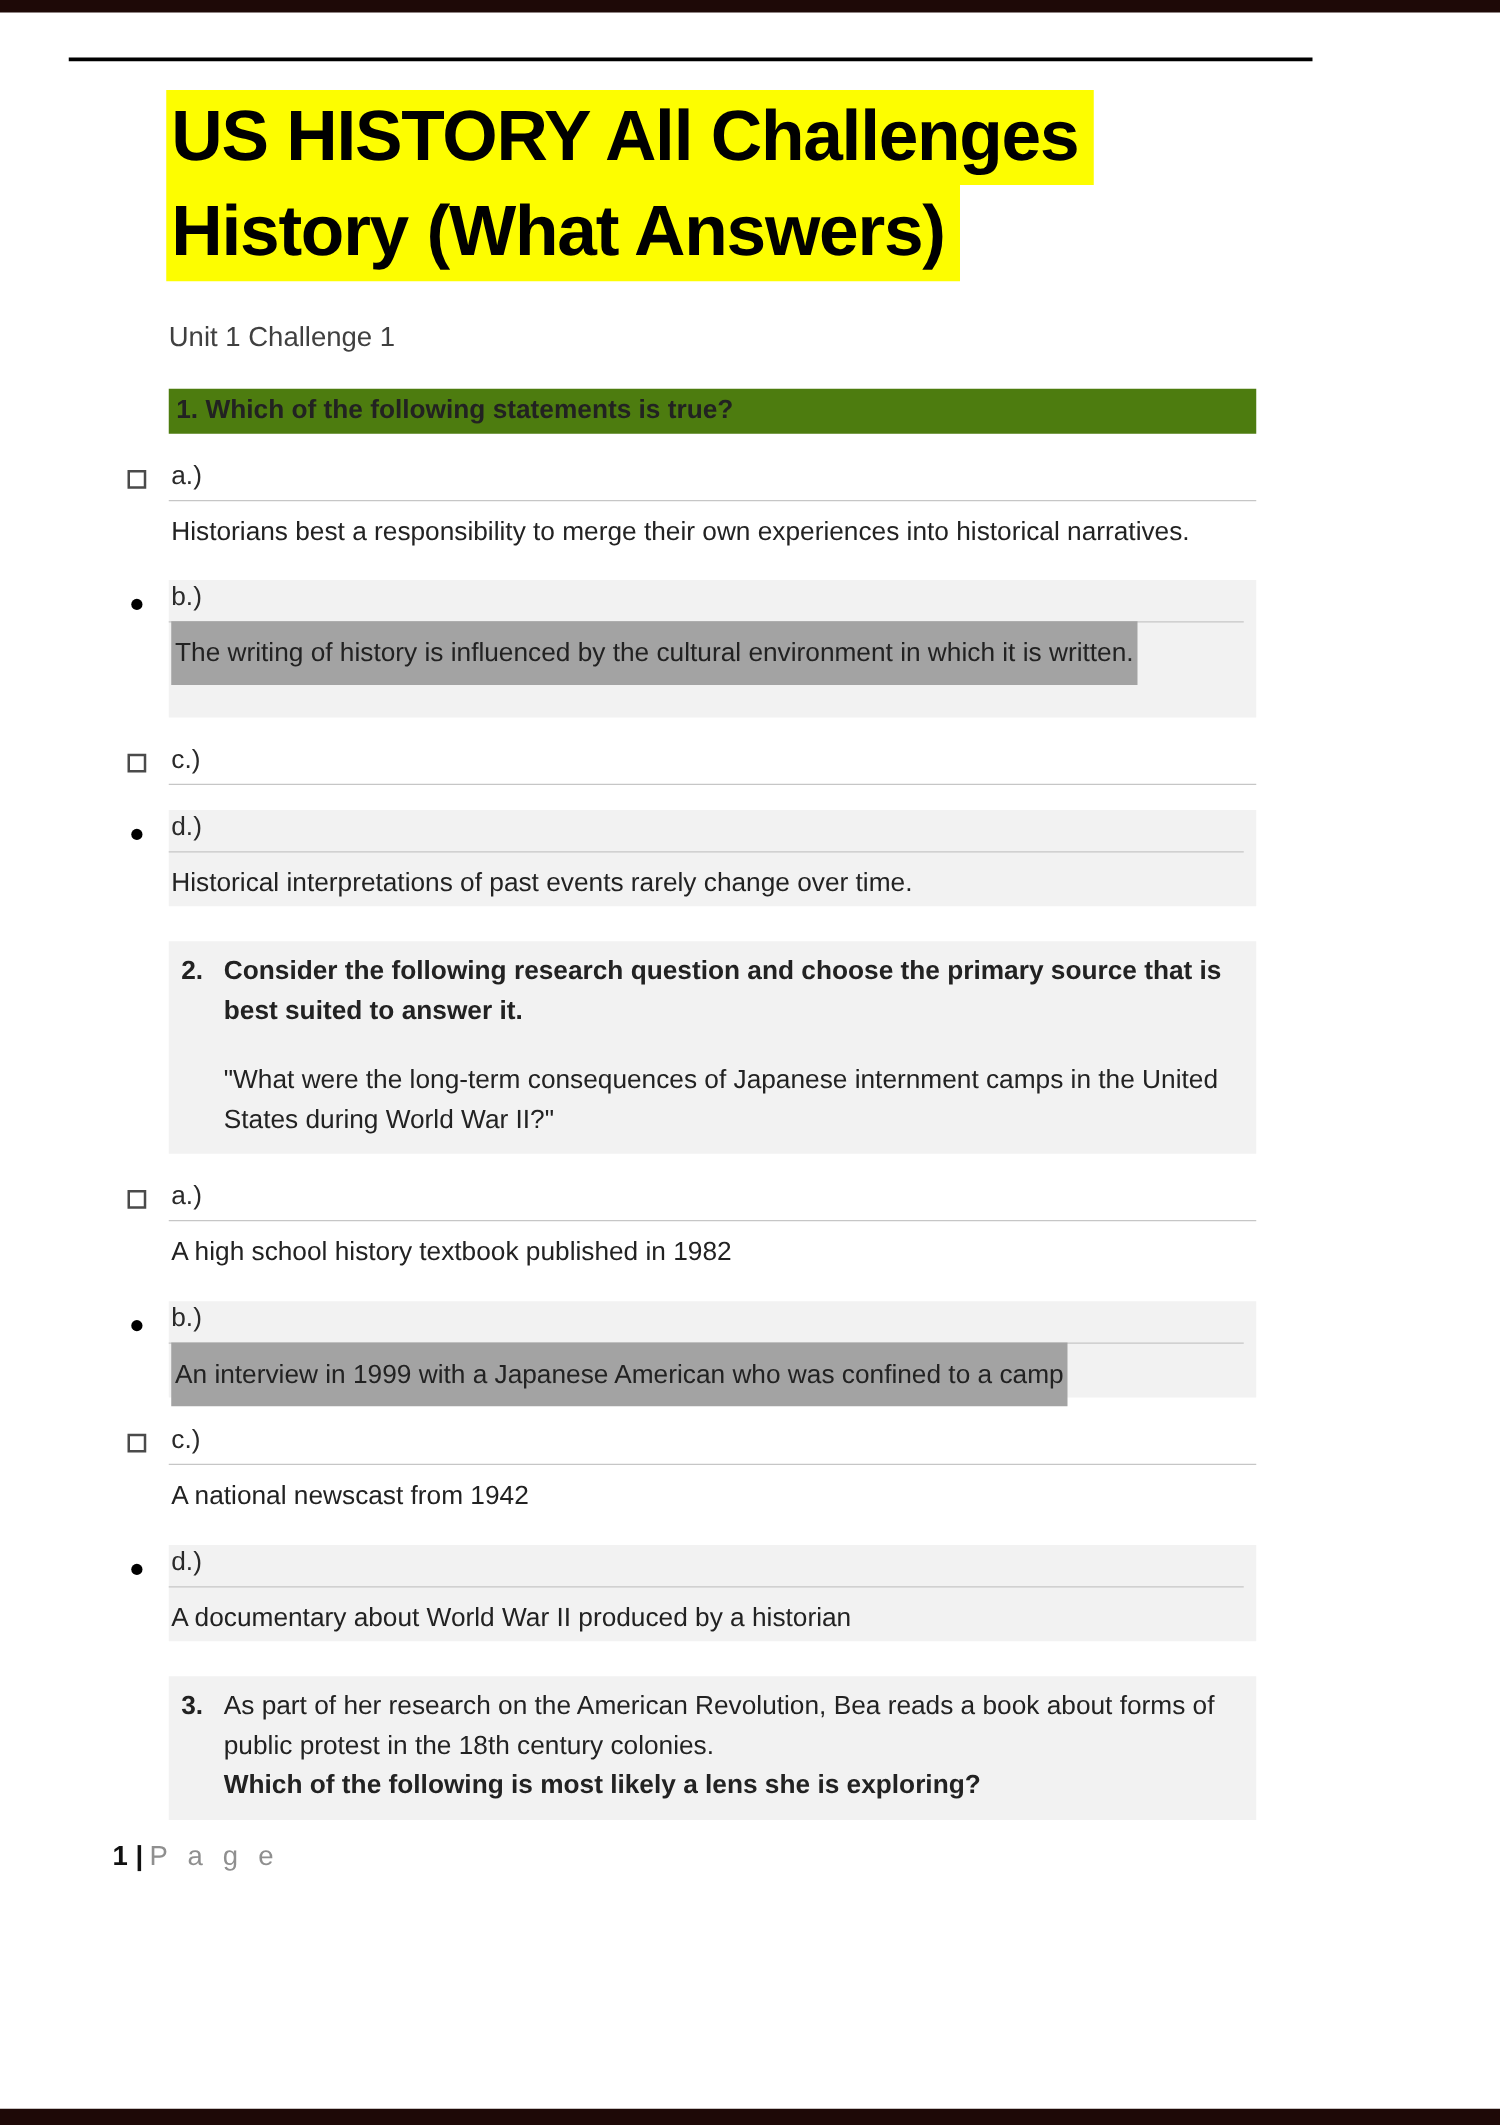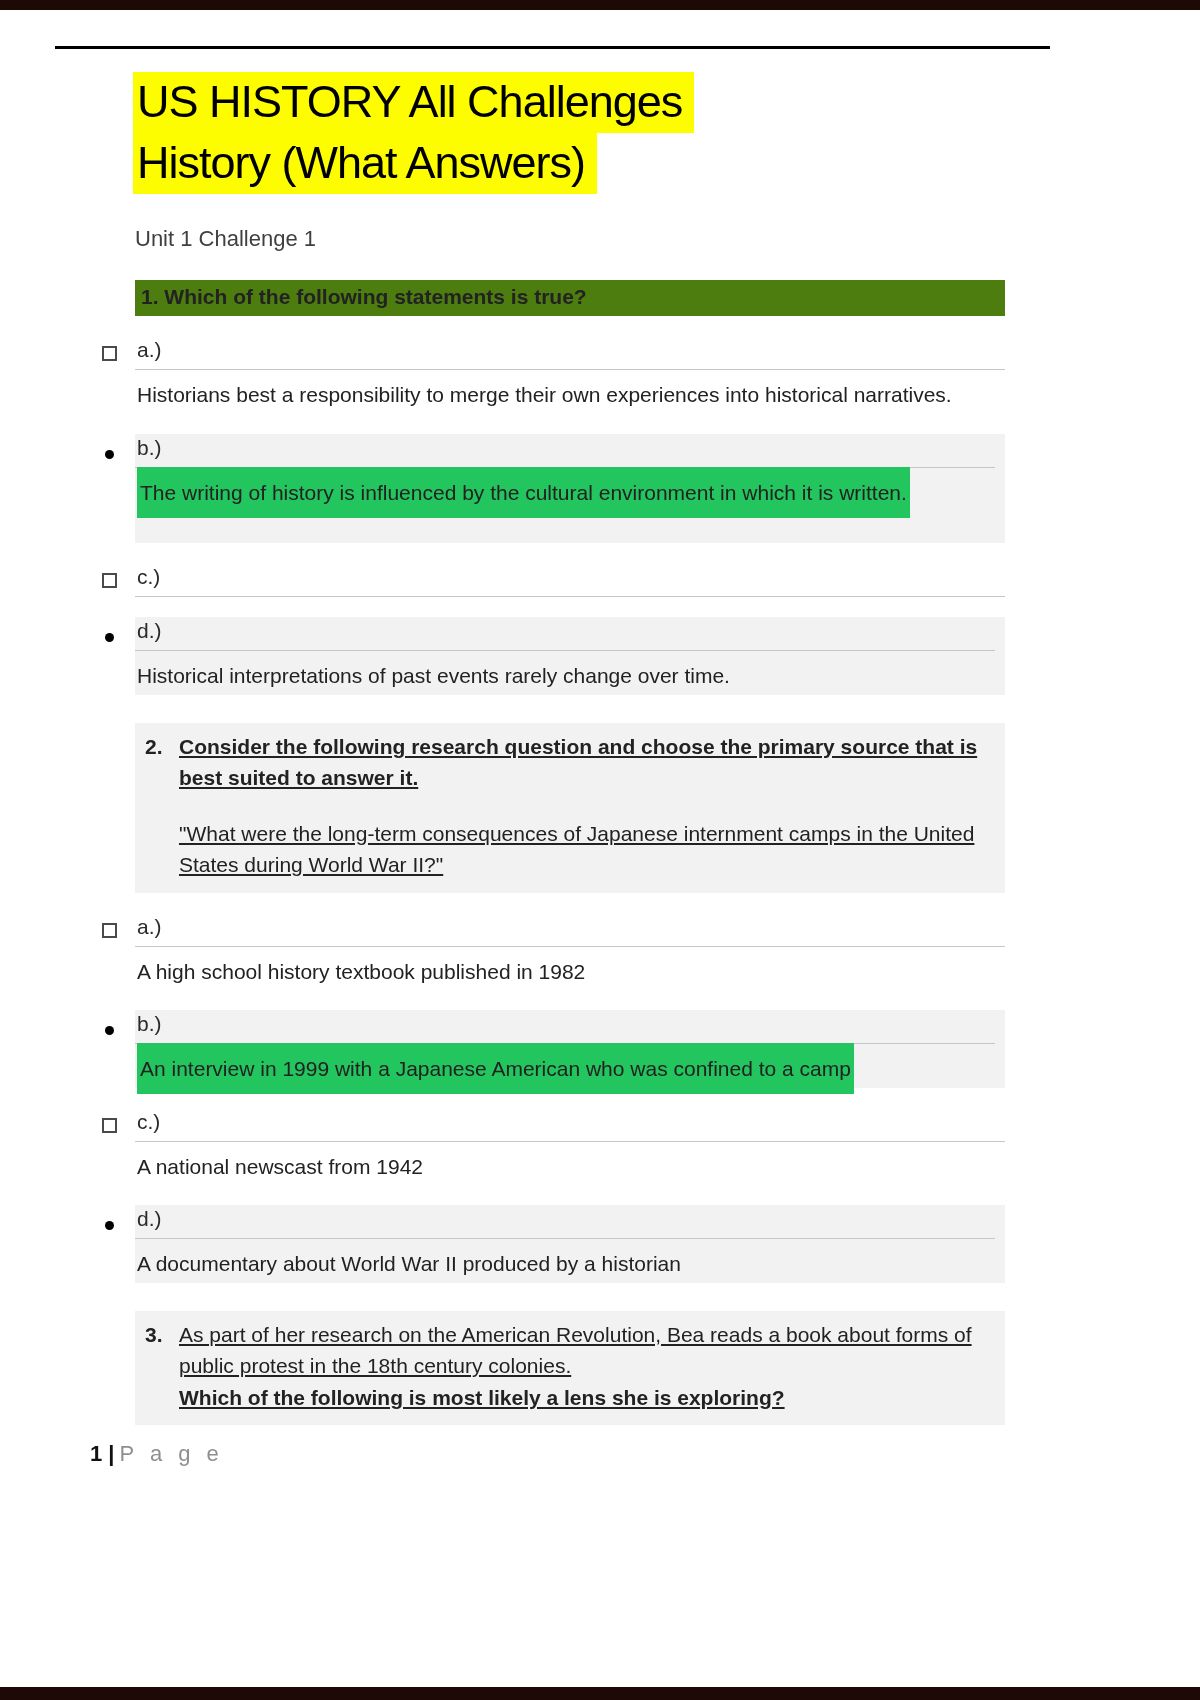--- a/index.html
+++ b/index.html
@@ -12,56 +12,55 @@
     color:#1f1f1f;
     overflow:hidden;
   }
   .edge-bar { position:absolute; left:0; width:100%; background:#1e0907; }
   .edge-top { top:0; height:10px; }
   .edge-bottom { bottom:0; height:13px; }
   .top-rule { position:absolute; top:46px; left:55px; width:995px; border-top:3px solid #000; }
 
   .content { position:absolute; top:72px; left:0; width:100%; }
 
-  .title { margin-left:133px; font-size:45px; font-weight:normal; letter-spacing:-1px; line-height:1.27; color:#000; }
+  .title { margin-left:133px; font-size:57px; font-weight:bold; letter-spacing:-1px; line-height:1.27; color:#000; }
   .title .hl-title { background:#fdfd00; padding:1px 12px 3px 4px; display:inline-block; }
 
   .section-heading { margin:32px 0 0 135px; font-size:22px; color:#404040; }
 
   .q-prompt {
     margin:28px 0 0 135px; width:870px;
     background:#4d7c0f; color:#222;
     font-size:21px; font-weight:bold;
     padding:5px 10px 7px 6px;
   }
 
   .q-block {
     margin:28px 0 0 135px; width:870px;
     background:#f2f2f2; color:#222;
     font-size:21px; line-height:1.5;
     padding:8px 14px 12px 10px;
-    text-decoration:underline;
   }
   .hang { padding-left:34px; }
   .hang .num { display:inline-block; width:34px; margin-left:-34px; font-weight:bold; }
   .bold-line { font-weight:bold; }
   .q-spacer { height:24px; }
 
   .option { position:relative; margin:20px 0 0 100px; width:905px; font-size:21px; }
   .marker-cell { position:absolute; left:2px; top:6px; width:30px; }
   .checkbox { display:inline-block; width:15px; height:15px; border:2px solid #4a4a4a; background:#fff; }
   .bullet { display:inline-block; width:9px; height:9px; border-radius:50%; background:#000; margin-left:3px; margin-top:4px; }
   .opt-body { margin-left:35px; }
   .opt-body.shaded { background:#f2f2f2; padding-right:10px; }
   .opt-label { padding:2px 0 7px 2px; color:#2a2a2a; }
   .opt-sep { border-bottom:1.5px solid #c6c6c6; }
   .opt-text { padding:9px 0 3px 2px; line-height:1.5; color:#222; }
   .pad-bottom-lg { padding-bottom:32px; }
 
-  .hl { background:#22c55e; padding:14px 3px; }
+  .hl { background:#a3a3a3; padding:14px 3px; }
 
   .footer { margin:16px 0 0 90px; font-size:22px; }
   .footer .pg-num { font-weight:bold; color:#111; }
   .footer .pg-word { color:#8f8f8f; letter-spacing:5px; margin-left:5px; }
 </style>
 </head>
 <body>
 
 <div class="page">
   <div class="edge-bar edge-top"></div>

